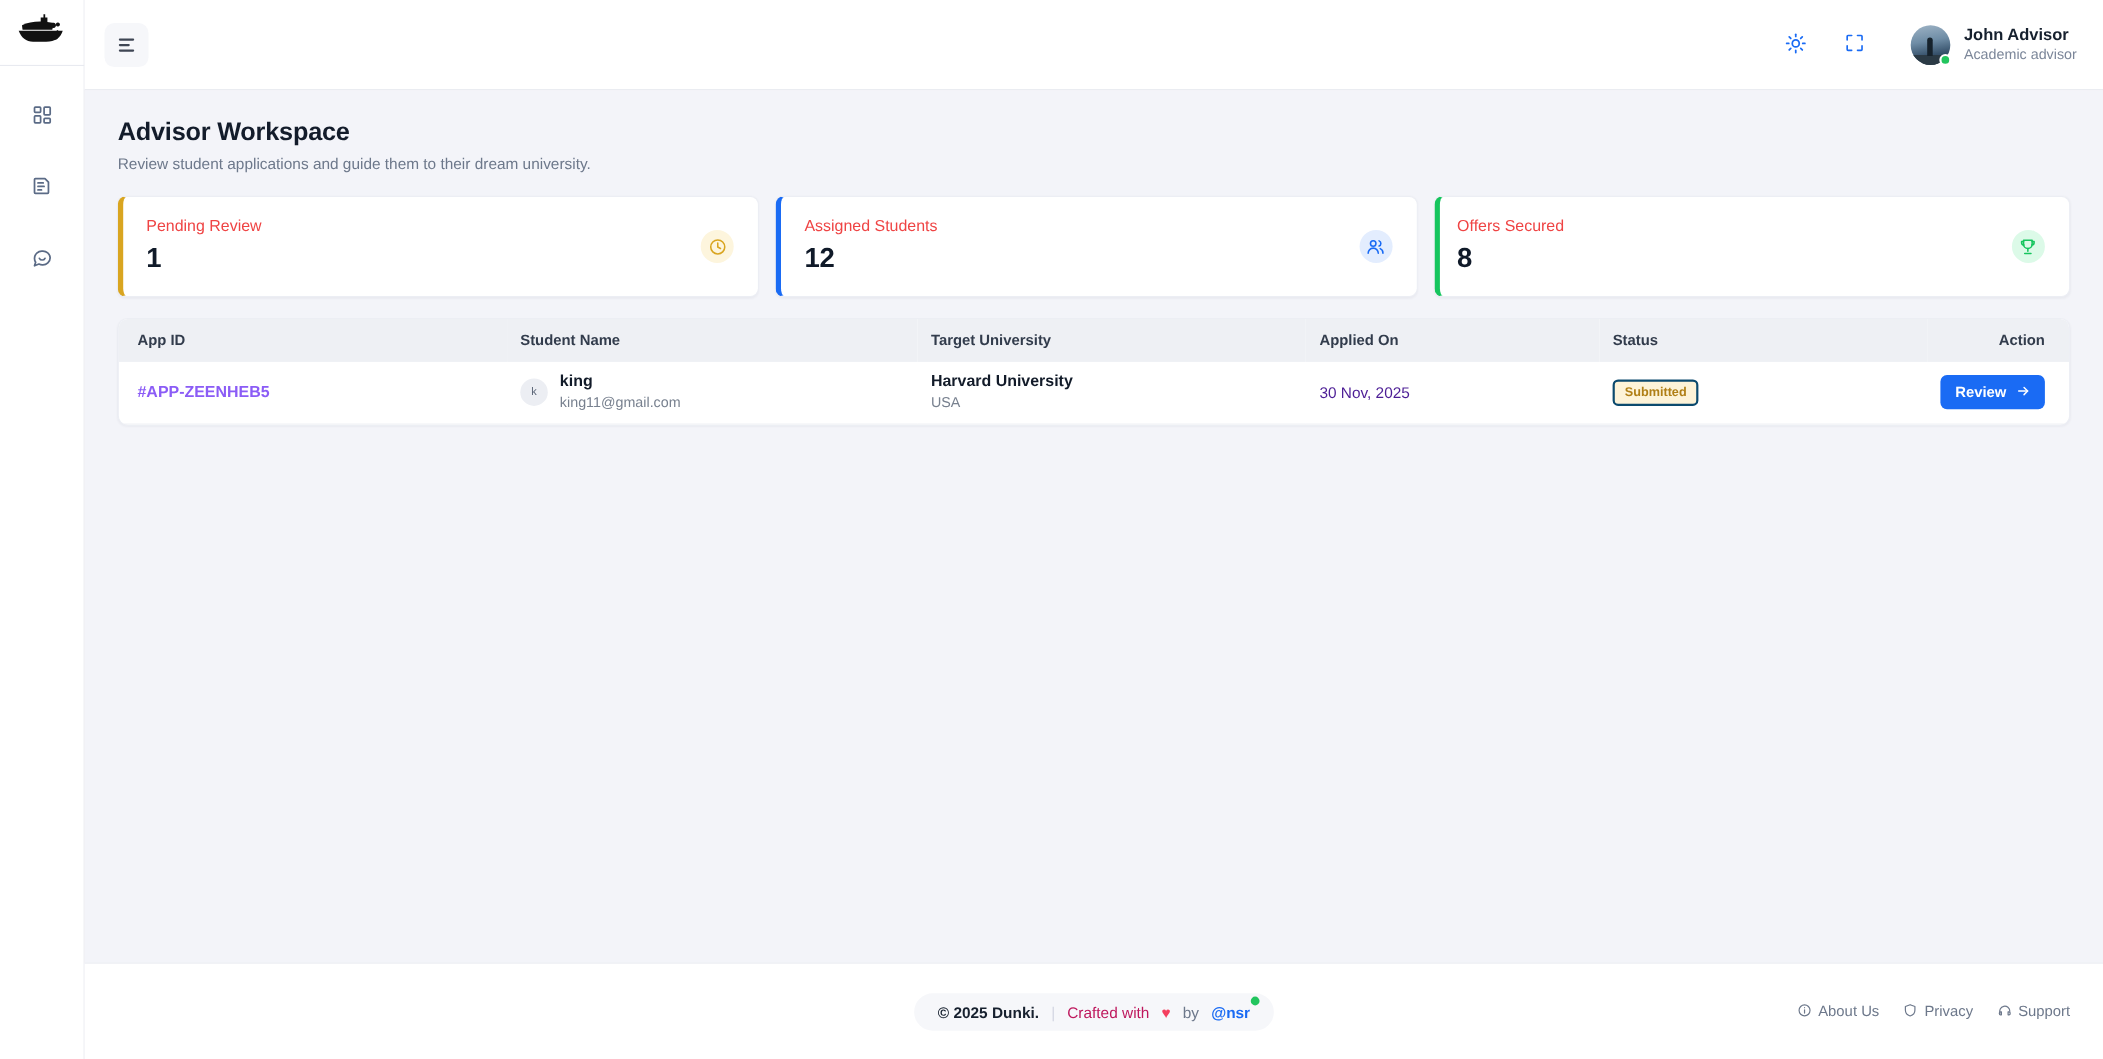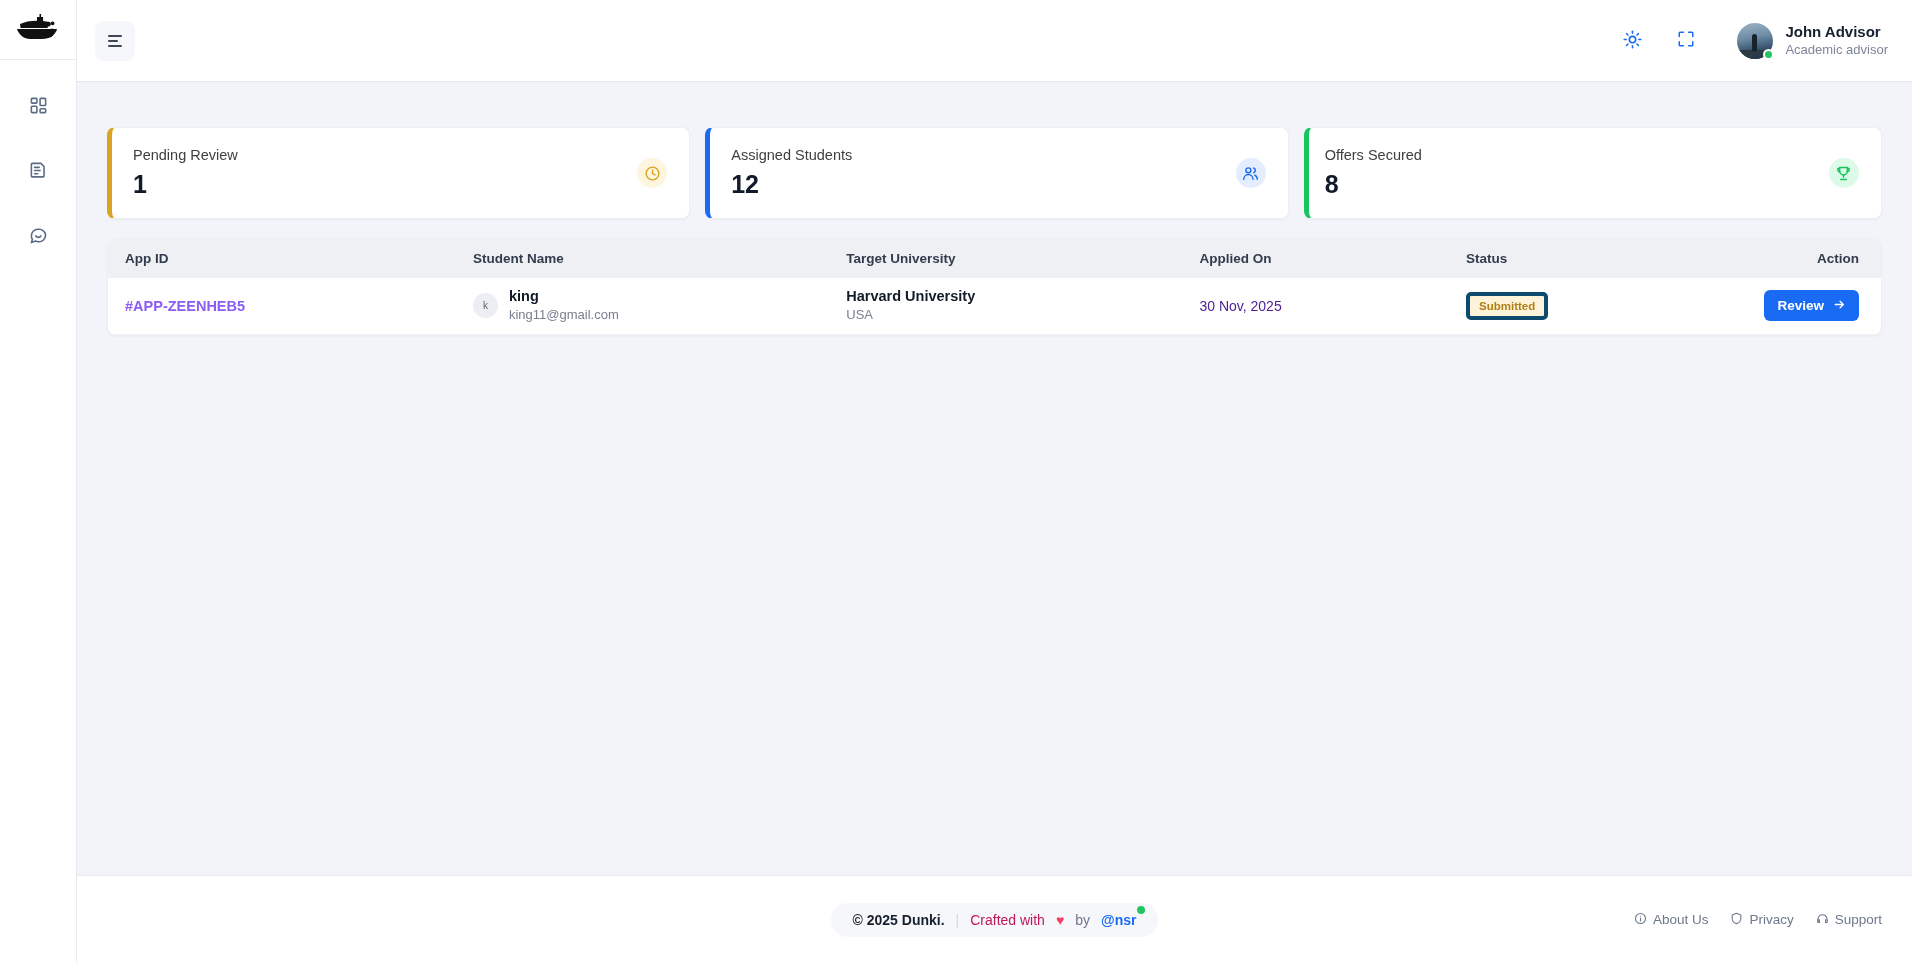--- a/index.html
+++ b/index.html
@@ -175,21 +175,21 @@
     border-radius: 8px;
     border: 1px solid #eceef4;
     border-left-width: 5px;
     border-left-style: solid;
     display: flex;
     align-items: center;
     justify-content: space-between;
     padding: 0 22px 0 21px;
     box-shadow: 0 1px 2px rgba(19,28,43,0.04);
   }
-  .stat-label { font-size: 14.5px; color: #404040; }
+  .stat-label { font-size: 14.5px; color: #ef4444; }
   .stat-value { font-size: 25px; font-weight: 700; color: #101a29; margin-top: 7px; letter-spacing: -0.3px; }
   .stat-icon {
     width: 30px; height: 30px;
     border-radius: 50%;
     display: flex; align-items: center; justify-content: center;
   }
 
   
   .panel {
     margin-top: 19px;
@@ -267,21 +267,21 @@
 
   .date-cell { font-size: 14px; color: #4c1d95; }
 
   .status-badge {
     display: inline-block;
     padding: 4px 9px;
     border-radius: 5px;
     font-size: 11.5px;
     font-weight: 700;
     background: #fdf3d8;
-    border: 4px solid #0c4a6e;
+    border: 2px solid #0c4a6e;
     color: #b07f16;
   }
 
   .review-btn {
     display: inline-flex; align-items: center; gap: 9px;
     height: 31px;
     padding: 0 13px;
     background: #1a6bf4;
     color: #ffffff;
     border: none;
@@ -441,20 +441,22 @@
           <div class="user-text">
             <span class="user-name">John Advisor</span>
             <span class="user-role">Academic advisor</span>
           </div>
         </div>
       </div>
     </header>
 
     <div class="page-body">
 
+      <h1 class="page-title">Advisor Workspace</h1>
+      <p class="page-sub">Review student applications and guide them to their dream university.</p>
 
       <div class="cards-row">
 
         <div class="stat-card" style="border-left-color:#d9a520;">
           <div>
             <div class="stat-label">Pending Review</div>
             <div class="stat-value">1</div>
           </div>
           <div class="stat-icon" style="background:#fdf5dd;">
             <svg width="17" height="17" viewBox="0 0 24 24" fill="none" stroke="#d9a520" stroke-width="2" stroke-linecap="round">

